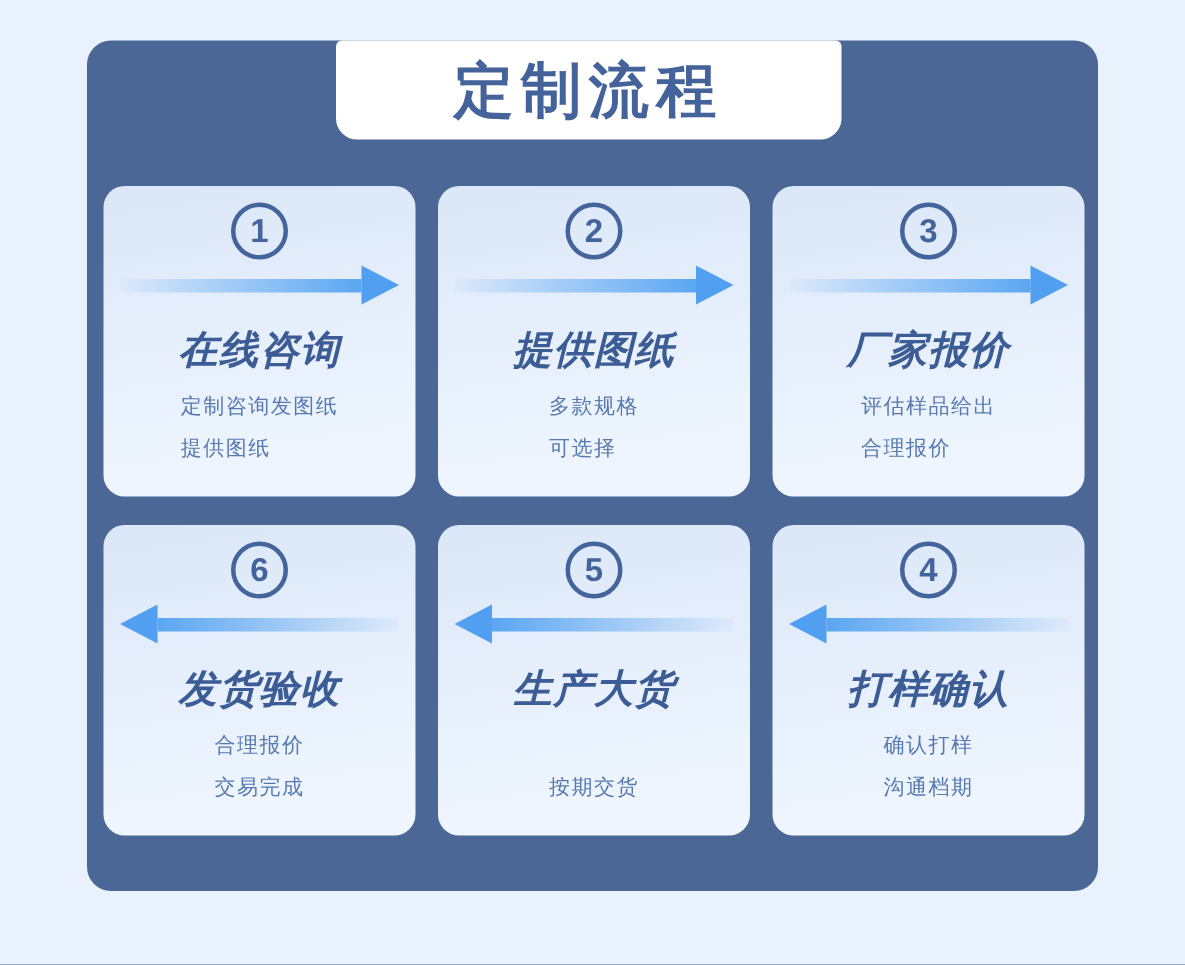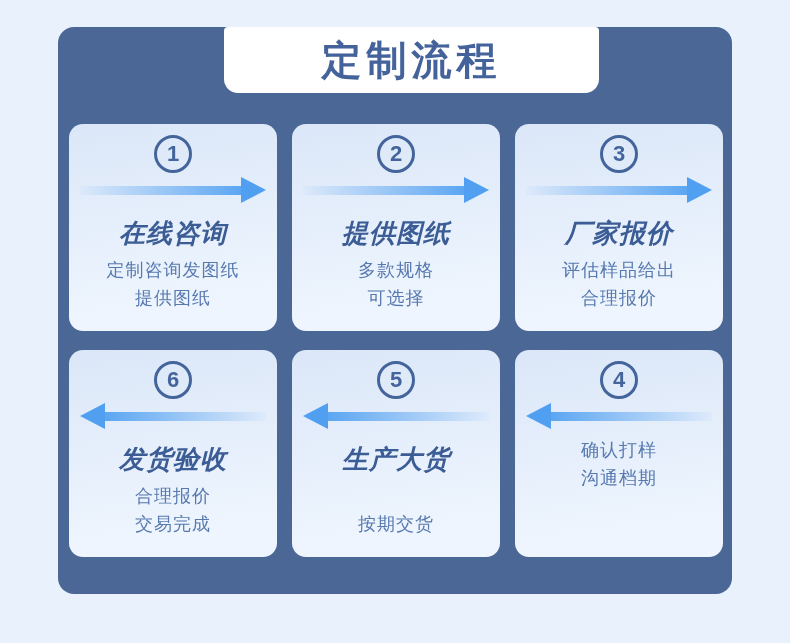--- a/index.html
+++ b/index.html
@@ -21,21 +21,21 @@
     width:790px;height:643px;
     background:var(--page-bg);
     font-family:"Liberation Sans","DejaVu Sans",sans-serif;
     position:relative;overflow:hidden;
   }
   .panel{
     position:absolute;left:58px;top:27px;width:674px;height:567px;
     background:var(--panel-bg);border-radius:16px;
   }
   .banner{
-    position:absolute;left:166px;top:0;width:375px;height:66px;
+    position:absolute;left:166px;top:0;width:337px;height:66px;
     background:var(--banner-bg);border-radius:4px 4px 14px 14px;
     display:flex;align-items:center;justify-content:center;
   }
   .banner-title{
     font-size:40px;font-weight:800;color:var(--banner-text);
     letter-spacing:5px;white-space:nowrap;
   }
   .grid{
     position:absolute;left:11px;top:97px;
     display:grid;grid-template-columns:repeat(3,208px);
@@ -62,22 +62,22 @@
   .arrow.right .shaft{background:linear-gradient(to right,var(--arrow-faint),var(--arrow-bright));}
   .arrow.right .head{border-left:25px solid var(--arrow-head);}
   .arrow.left{flex-direction:row-reverse;}
   .arrow.left .shaft{background:linear-gradient(to left,var(--arrow-faint),var(--arrow-bright));}
   .arrow.left .head{border-right:25px solid var(--arrow-head);}
   .step-title{
     margin-top:15px;font-size:26px;font-weight:700;
     color:var(--title-color);letter-spacing:1px;line-height:1.2;font-style:italic;
   }
   .step-desc{
-    margin-top:7px;font-size:18px;color:var(--desc-color);
-    line-height:28px;text-align:center;letter-spacing:1px;
+    margin-top:7px;font-size:14px;color:var(--desc-color);
+    line-height:28px;letter-spacing:1px;
   }
 </style>
 </head>
 <body>
 
 <div class="panel">
   <div class="banner">
     <div class="banner-title">定制流程</div>
   </div>
 
@@ -159,20 +159,21 @@
     </div>
 
     <div class="card">
       <div class="circle">
         <span>4</span>
       </div>
       <div class="arrow left">
           <div class="shaft"></div>
           <div class="head"></div>
         </div>
+      <div class="step-title">打样确认</div>
       <div class="step-desc">
         <span>确认打样</span><br>
         <span>沟通档期</span>
       </div>
     </div>
 
   </div>
 </div>
 
 </body></html>

